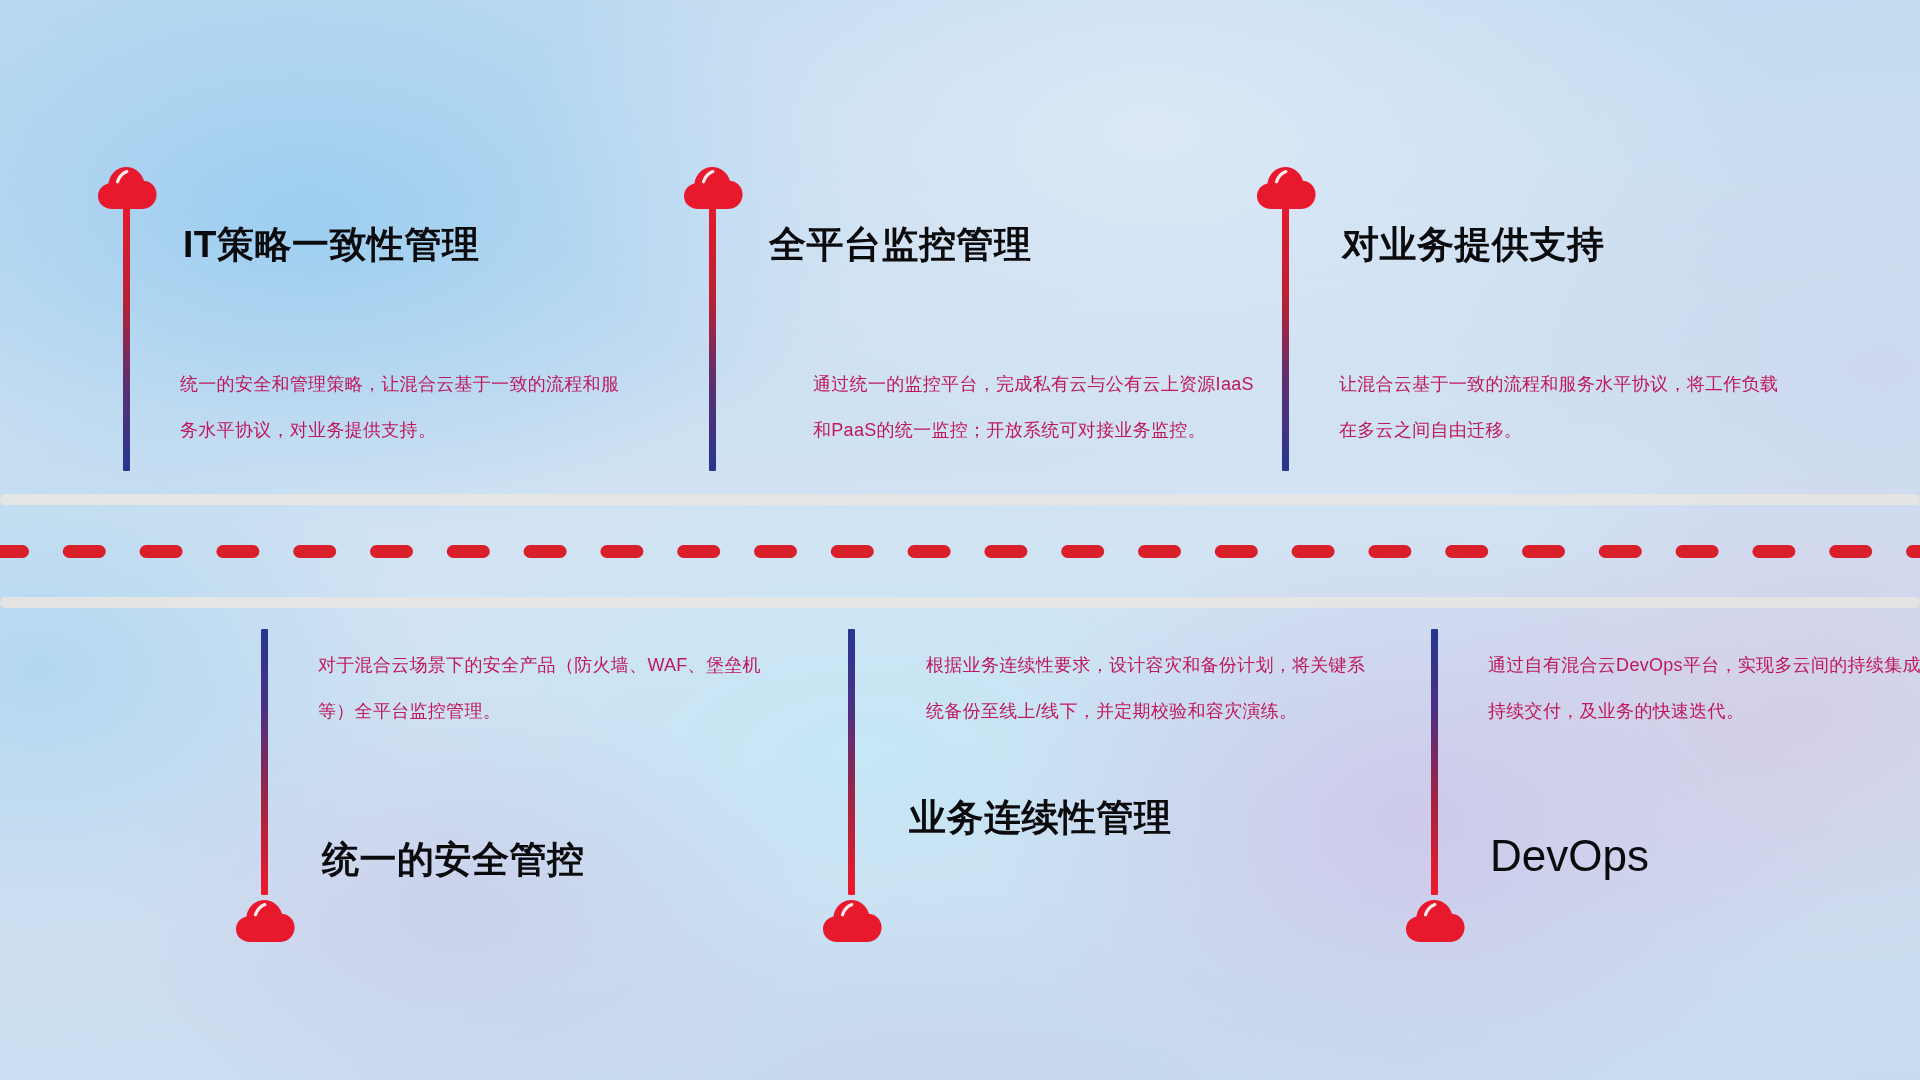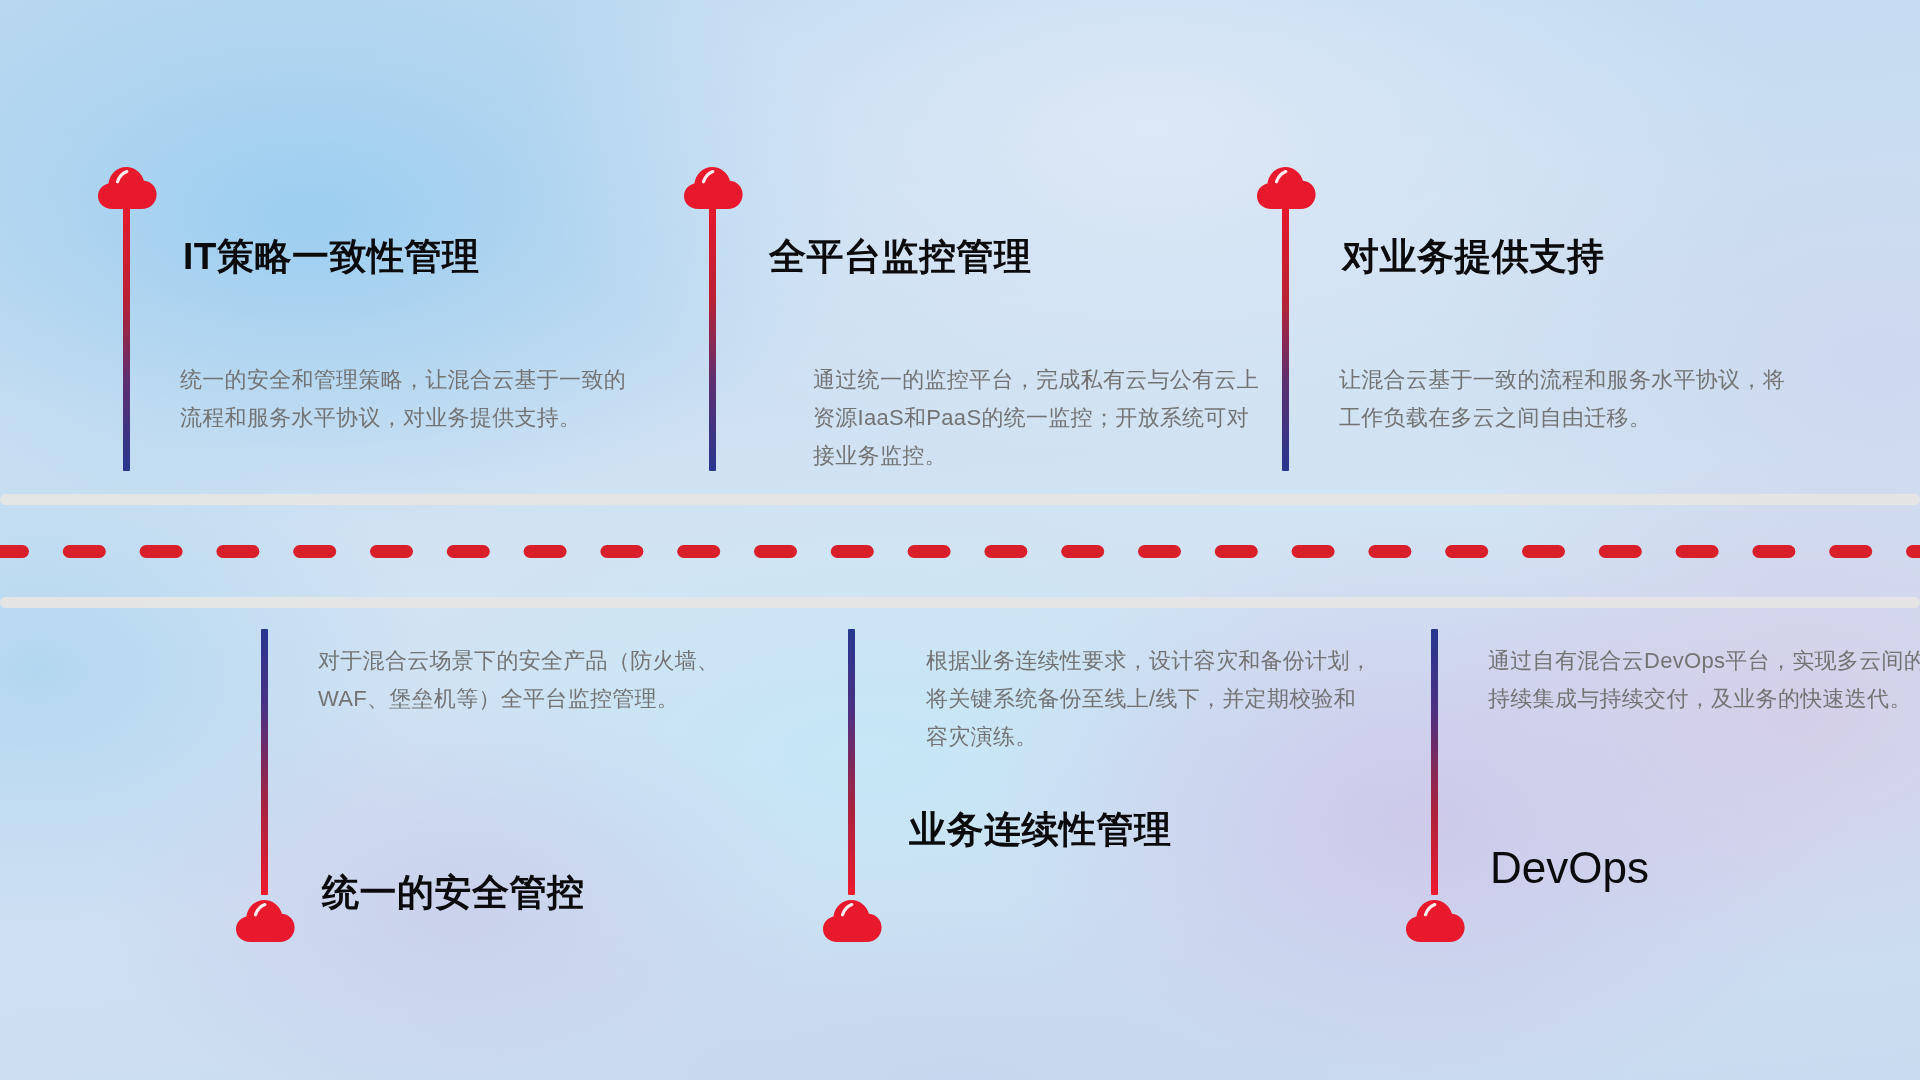--- a/index.html
+++ b/index.html
@@ -90,29 +90,28 @@
   .stem.down { background:linear-gradient(180deg,#e8192c 0%, #b92133 35%, #5e2f70 66%, #27368f 100%); }
   .stem.up   { background:linear-gradient(180deg,#27368f 0%, #4b3183 30%, #a52340 66%, #ef1a2d 100%); }
 
   .title {
     position:absolute;
     color:#0b0b0d;
     font-size:37px;
     font-weight:bold;
     letter-spacing:0.5px;
     white-space:nowrap;
-    margin-top:12px;
   }
   .title.latin { font-weight:normal; font-size:44px; letter-spacing:0; }
 
   .body-text {
     position:absolute;
-    color:#737373;
-    font-size:22px;
-    line-height:38px;
+    color:#be185d;
+    font-size:18px;
+    line-height:46px;
     width:452px;
     letter-spacing:0.3px;
   }
 </style>
 </head>
 <body>
 
 <div id="stage">
 
   <div class="bg-layer bg-base"></div>
@@ -195,21 +194,21 @@
           <rect x="1906.0" y="0" width="43.0" height="13" rx="6.5"></rect>
         </g>
     </svg>
   </div>
 
   <div class="road road-edge bot"></div>
 
   <div class="col">
     <div class="stem up" style="left:261px; top:629px; height:266px;"></div>
     <div class="body-text" style="left:318px; top:642px;">对于混合云场景下的安全产品（防火墙、WAF、堡垒机等）全平台监控管理。</div>
-    <div class="title" style="left:322px; top:856px;">统一的安全管控</div>
+    <div class="title" style="left:322px; top:835px;">统一的安全管控</div>
     <div class="cloud" style="left:234px; top:895px;">
       <svg viewBox="0 0 62 48" aria-hidden="true">
         <path d="M16.5 47C7.9 47 2 41.3 2 34.2c0-6.1 4.3-11.2 10.4-12.6C13.6 12.3 21 5 30.3 5c8.4 0 15.5 5.9 17.7 13.8 7.2 0.6 12.6 6.4 12.6 13.6C60.6 40.6 54 47 45.6 47Z" fill="#e8192c"></path>
         <path d="M21.5 19.8c1.6-5 5.1-8.6 9.3-10.2" fill="none" stroke="#ffffff" stroke-width="3.2" stroke-linecap="round" opacity="0.92"></path>
       </svg>
     </div>
   </div>
 
   <div class="col">
     <div class="stem up" style="left:848px; top:629px; height:266px;"></div>

